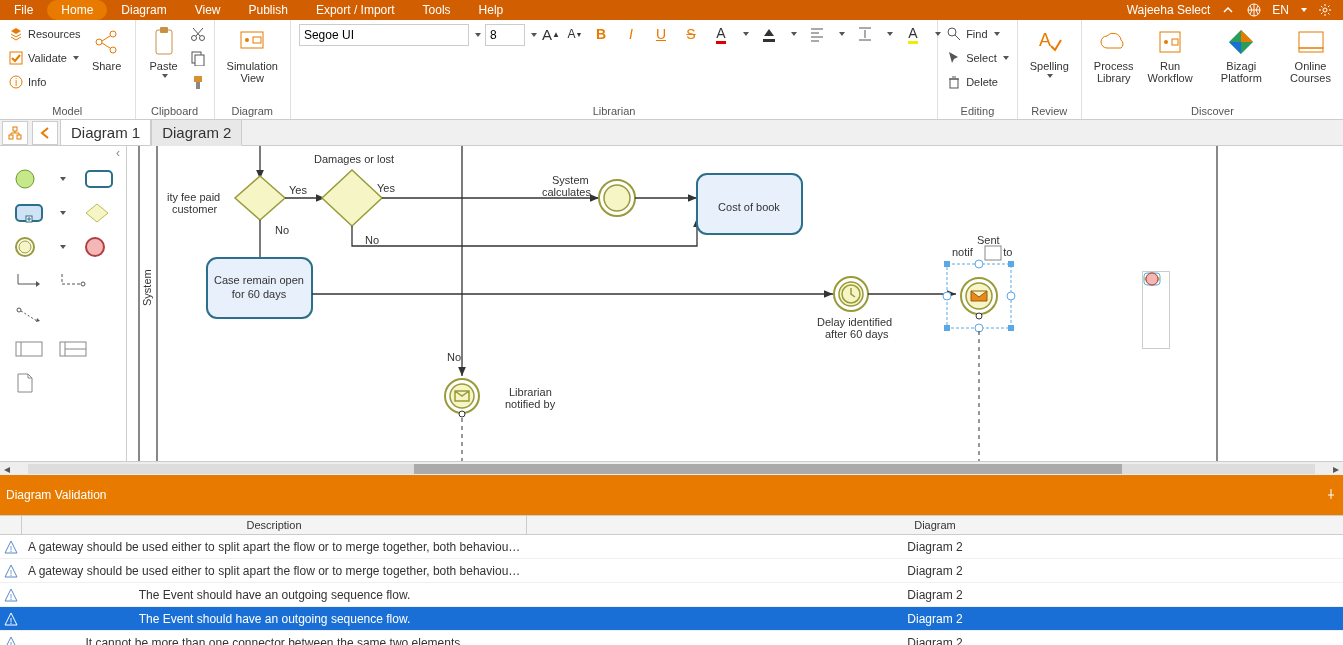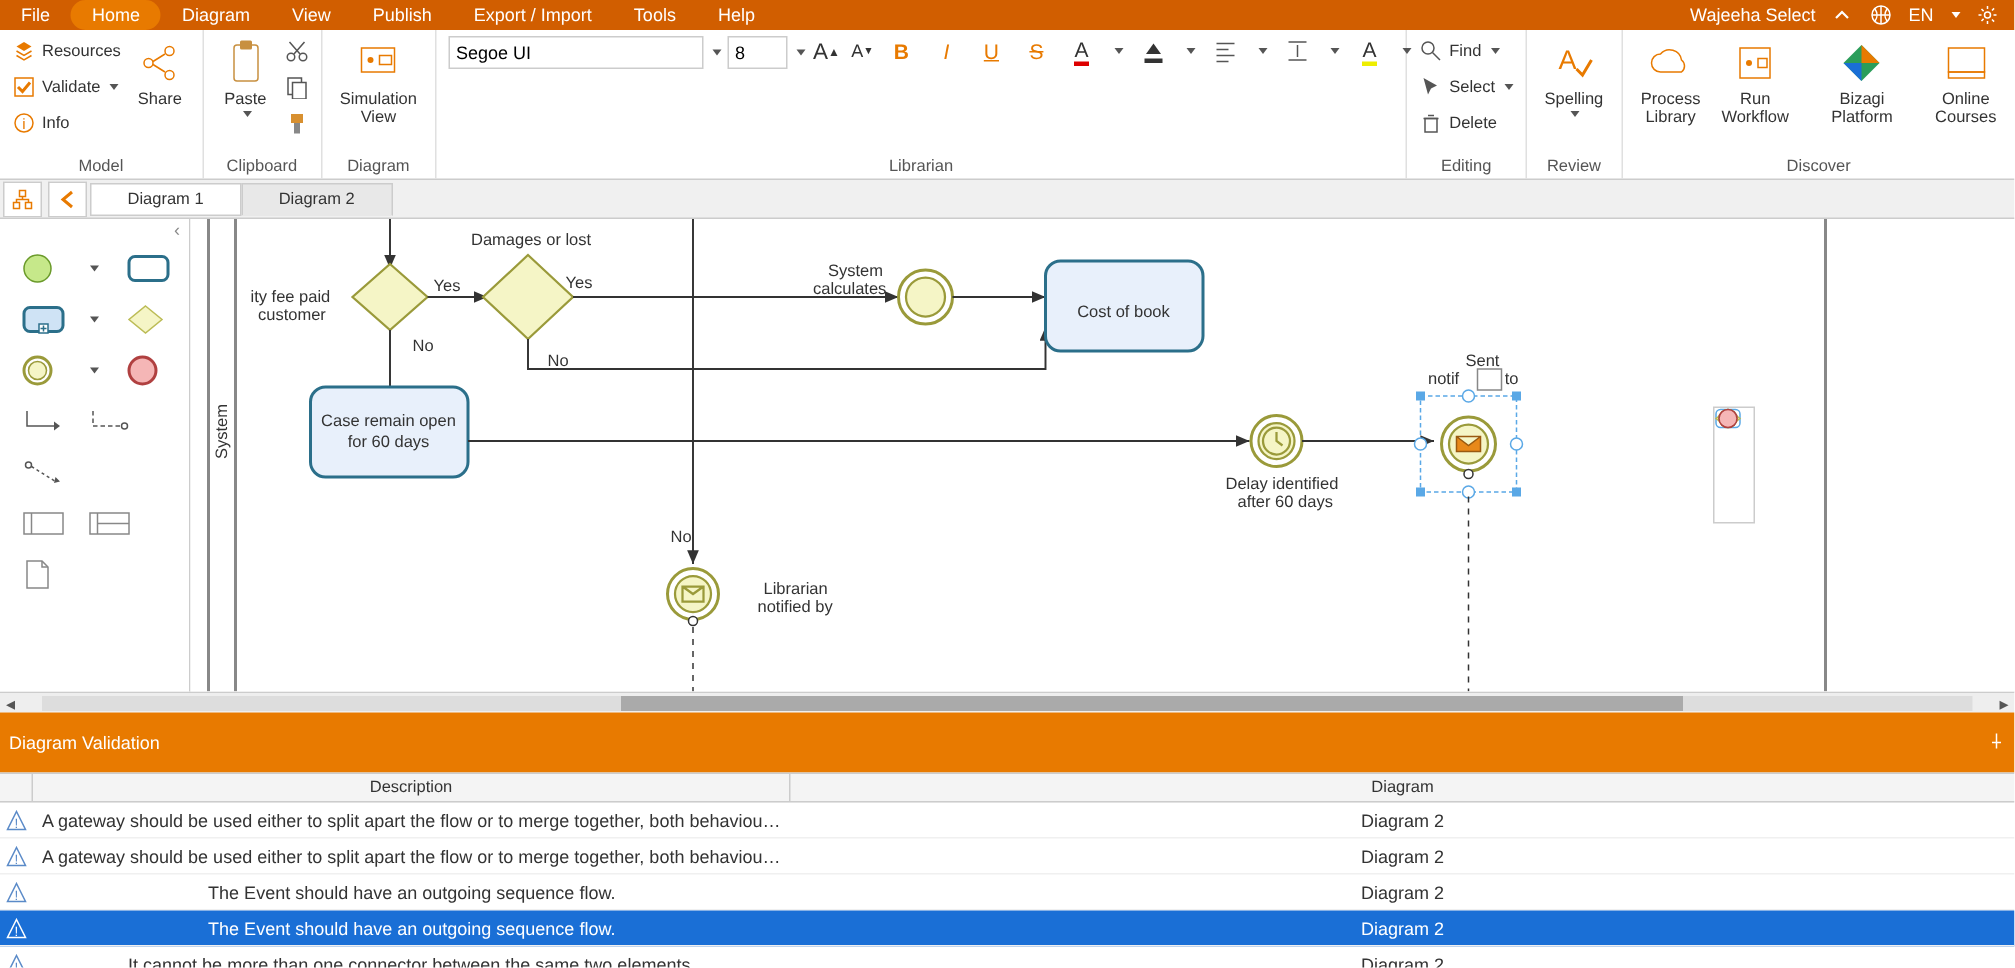--- a/index.html
+++ b/index.html
@@ -27,21 +27,21 @@
 .caret { width: 0; height: 0; border-left: 3px solid transparent; border-right: 3px solid transparent; border-top: 4px solid #555; display: inline-block; margin-left: 2px; }
 
 .fontbox { display: flex; gap: 4px; margin-bottom: 6px; }
 .fontbox select, .fontbox input { border: 1px solid #ccc; height: 22px; font-size: 12px; padding: 0 4px; background:#fff; }
 .fmtrow { display: flex; gap: 10px; align-items: center; }
 .fmtbtn { width: 20px; height: 20px; display: flex; align-items: center; justify-content: center; cursor: pointer; font-size: 14px; }
 
 
 .tabrow { height: 26px; background: #f0f0f0; border-bottom: 1px solid #ccc; display: flex; align-items: center; }
 .tabrow .tbtn { width: 26px; height: 24px; border: 1px solid #ccc; margin: 0 2px; display:flex;align-items:center;justify-content:center;background:#fff;cursor:pointer; }
-.tabrow .tab { padding: 4px 24px; border: 1px solid #ccc; background: #fff; font-size: 11px; cursor:pointer; }
+.tabrow .tab { padding: 4px 10px; border: 1px solid #ccc; background: #fff; font-size: 15px; cursor:pointer; }
 .tabrow .tab.active { background: #e8e8e8; border-bottom: 1px solid #e8e8e8; }
 
 
 .mainarea { display: flex; height: 315px; position: relative; }
 .palette { width: 127px; border-right: 1px solid #ccc; background: #fff; }
 .palette .collapse { height: 16px; text-align: right; padding-right: 6px; color: #888; cursor:pointer; }
 .palette .prow { display: flex; gap: 18px; padding: 6px 14px; align-items: center; }
 .palette .picon { width: 26px; height: 22px; }
 
 .canvas { flex: 1; position: relative; background: #fff; overflow: hidden; }

